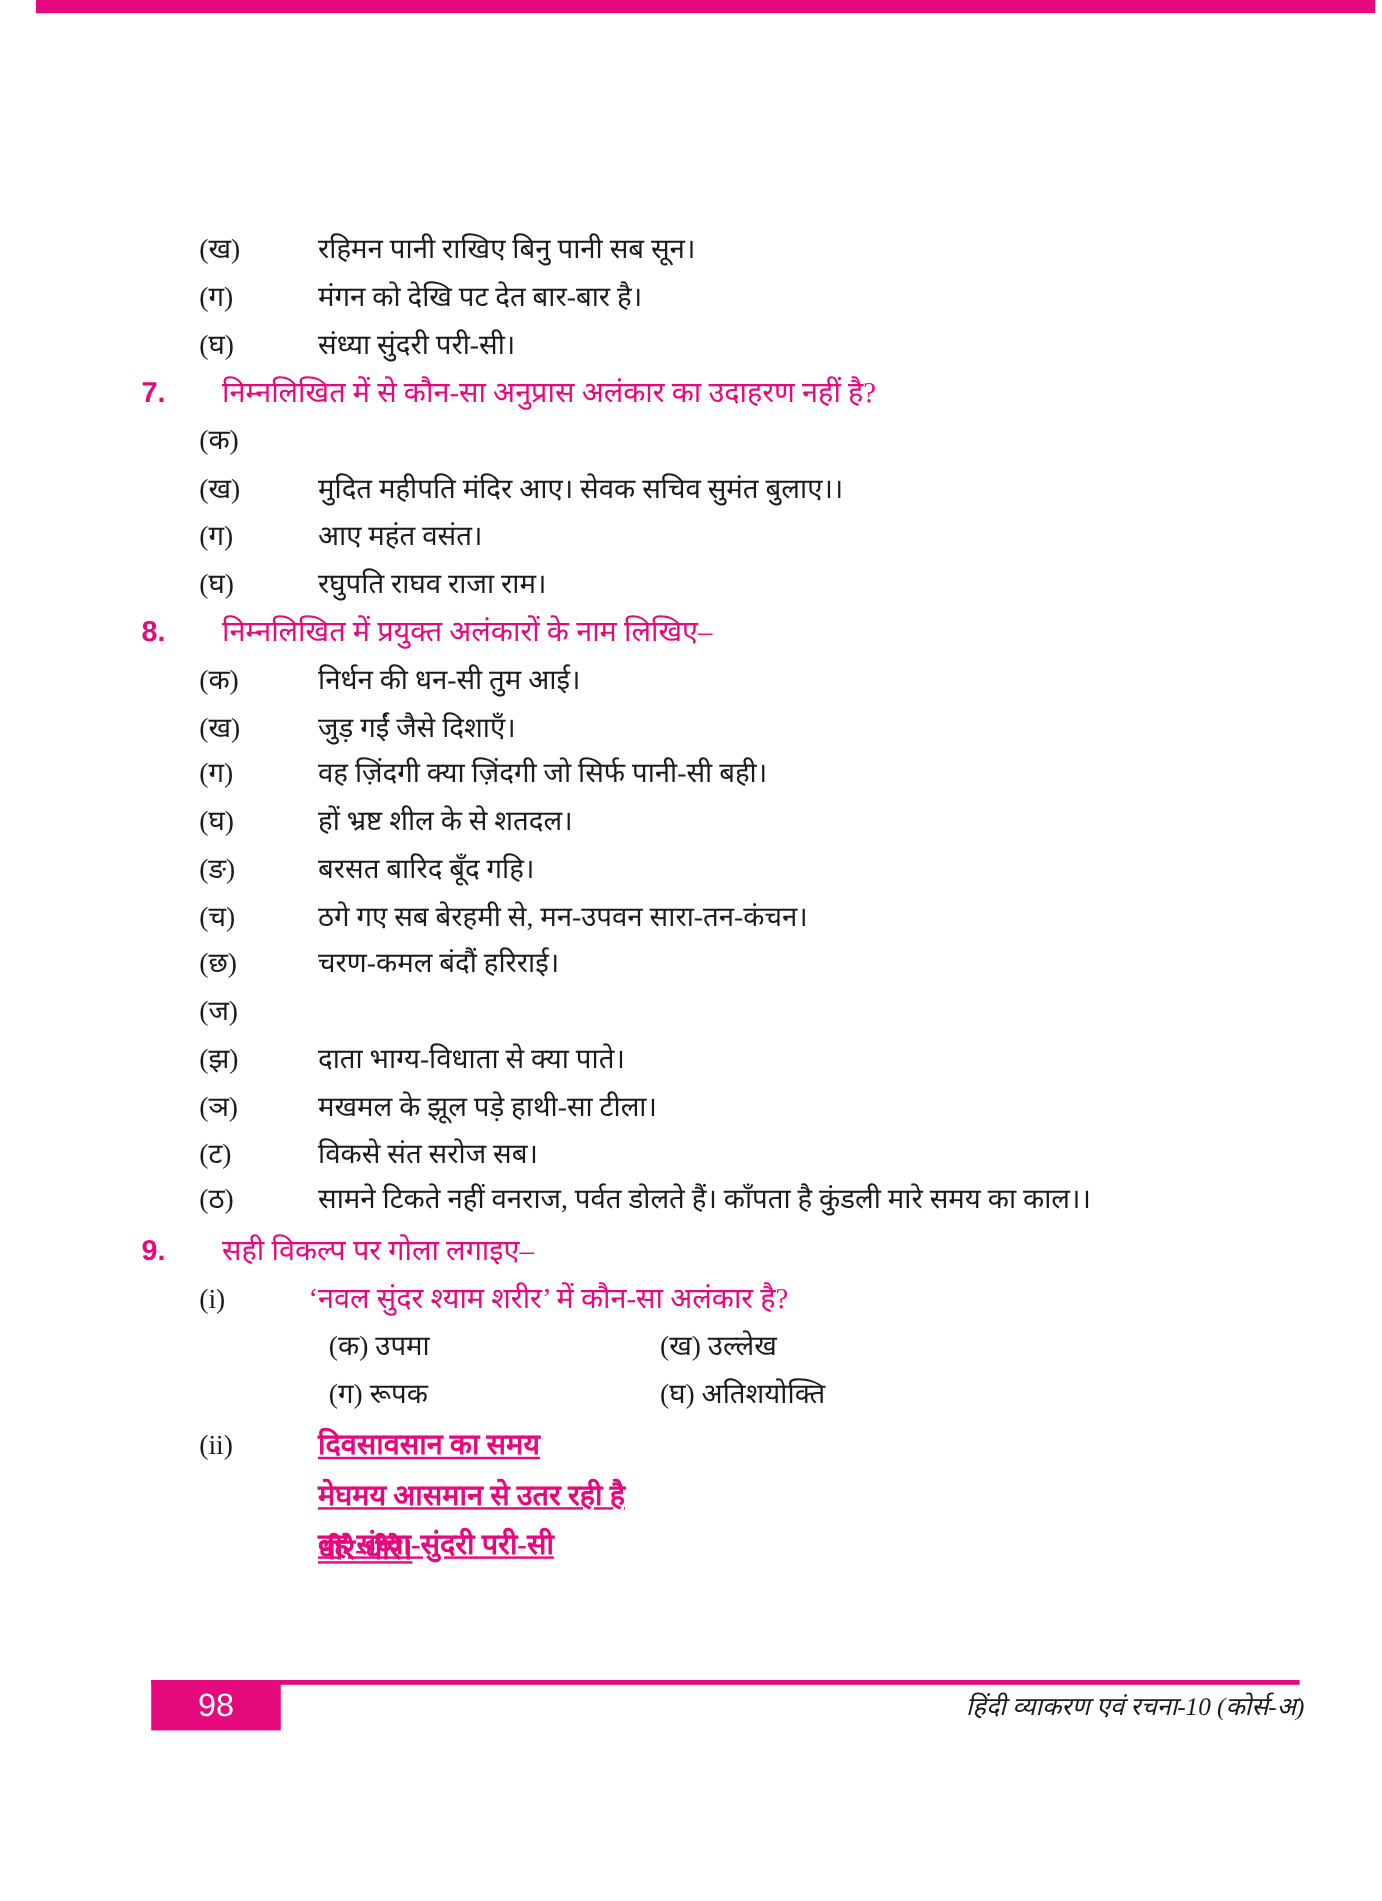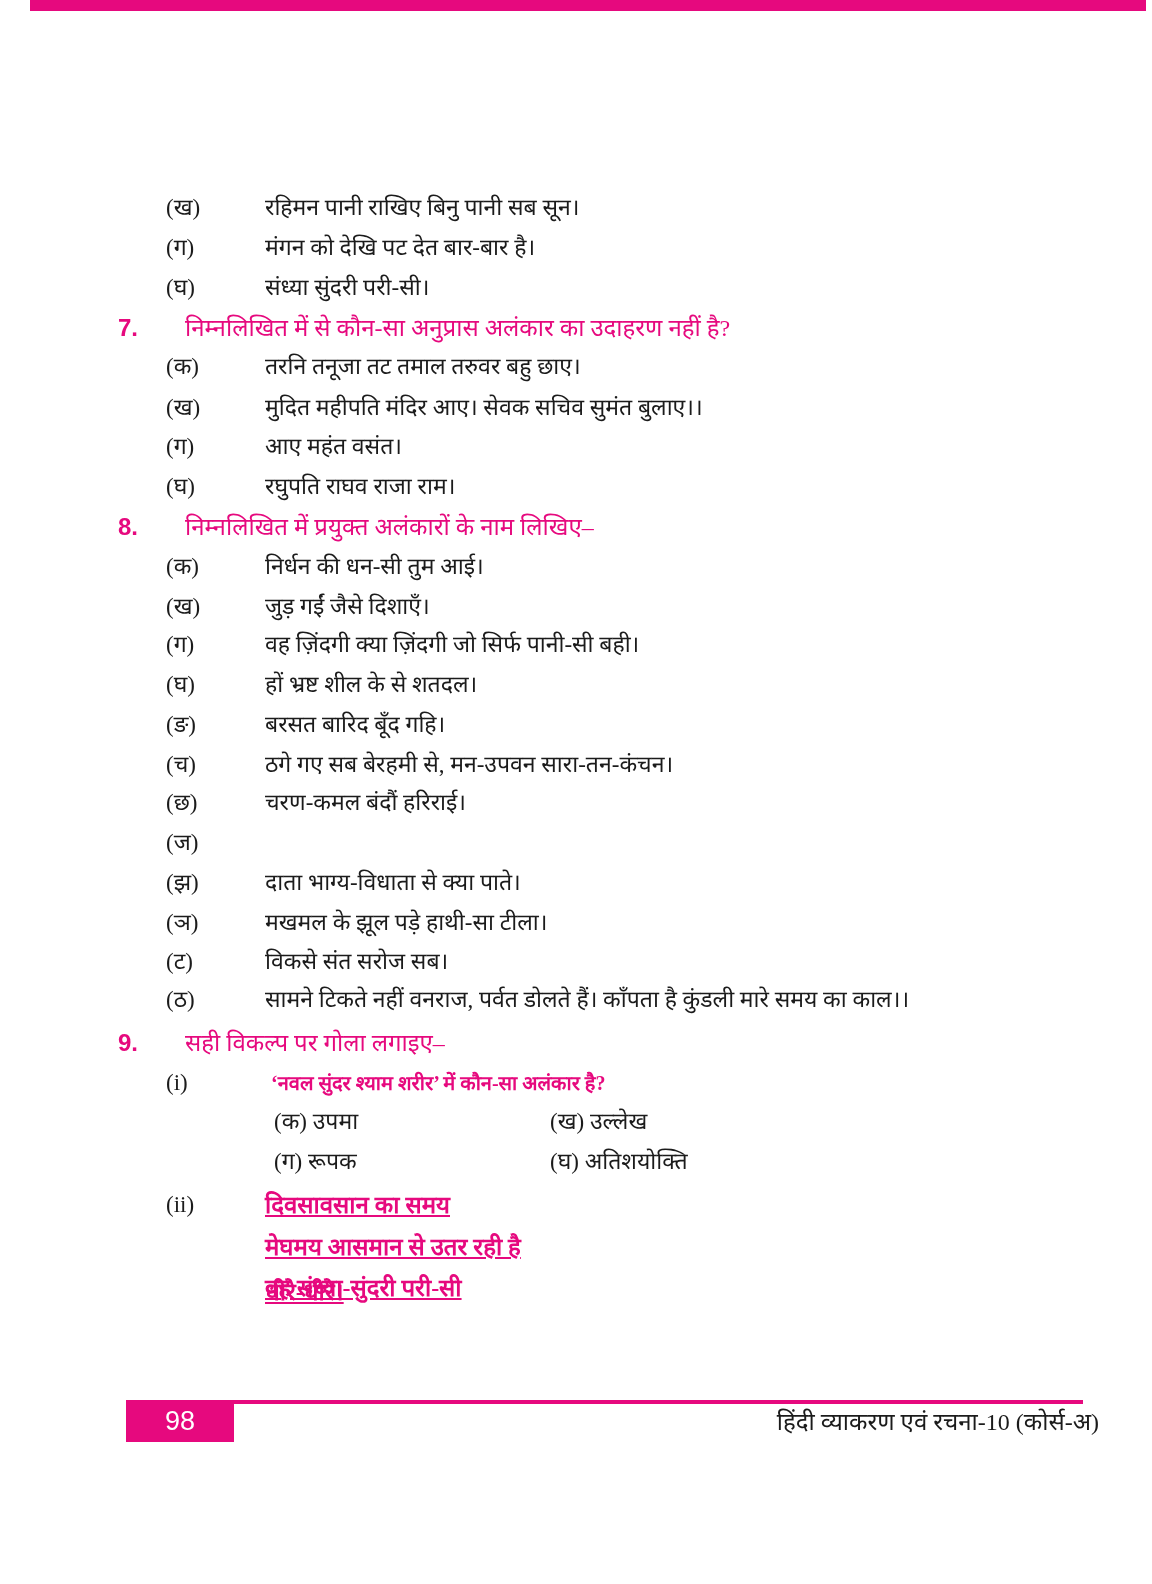--- a/index.html
+++ b/index.html
@@ -26,42 +26,42 @@
     font-family: "Liberation Sans", "DejaVu Sans", sans-serif;
   }
   .q-head {
     position: absolute; left: 185px;
     color: var(--accent); font-weight: normal; font-size: 24px;
   }
   .opt-label { position: absolute; left: 166px; }
   .opt-text  { position: absolute; left: 265px; }
   .sub-label { position: absolute; left: 166px; }
   .sub-question {
-    position: absolute; left: 271px;
-    color: var(--accent); font-weight: bold; font-size: 20px;
+    position: absolute; left: 257px;
+    color: var(--accent); font-weight: normal; font-size: 24px;
   }
   .c1 { position: absolute; left: 274px; }
   .c2 { position: absolute; left: 550px; }
   .verse {
     position: absolute; left: 265px;
     color: var(--accent); font-weight: bold; font-size: 24px; text-decoration: underline;
   }
   .footer-rule {
     position: absolute; left: 126px; top: 1400px; width: 957px; height: 4px;
     background: var(--accent);
   }
   .page-badge {
     position: absolute; left: 126px; top: 1400px; width: 108px; height: 42px;
     background: var(--accent); color: #ffffff;
     font-size: 27px; text-align: center; line-height: 42px;
     font-family: "Liberation Sans", "DejaVu Sans", sans-serif;
   }
   .footer-title {
-    position: absolute; top: 1407px; right: 53px;
-    font-size: 24px; line-height: 30px; color: #1b1b1b;
+    position: absolute; top: 1407px; right: 65px;
+    font-size: 21px; line-height: 30px; color: #1b1b1b; font-style: italic;
   }
 </style>
 </head>
 <body>
 
 <div class="top-bar"></div>
 
 <div class="row" style="top:188px">
   <span class="opt-label">(ख)</span>
   <span class="opt-text">रहिमन पानी राखिए बिनु पानी सब सून।</span>
@@ -74,21 +74,20 @@
   <span class="opt-label">(घ)</span>
   <span class="opt-text">संध्या सुंदरी परी-सी।</span>
 </div>
 
 <div class="row" style="top:308px">
   <span class="q-num">7.</span>
   <span class="q-head">निम्नलिखित में से कौन-सा अनुप्रास अलंकार का उदाहरण नहीं है?</span>
 </div>
 <div class="row" style="top:347px">
   <span class="opt-label">(क)</span>
-  <span class="opt-text">तरनि तनूजा तट तमाल तरुवर बहु छाए।</span>
 </div>
 <div class="row" style="top:388px">
   <span class="opt-label">(ख)</span>
   <span class="opt-text">मुदित महीपति मंदिर आए। सेवक सचिव सुमंत बुलाए।।</span>
 </div>
 <div class="row" style="top:427px">
   <span class="opt-label">(ग)</span>
   <span class="opt-text">आए महंत वसंत।</span>
 </div>
 <div class="row" style="top:467px">

